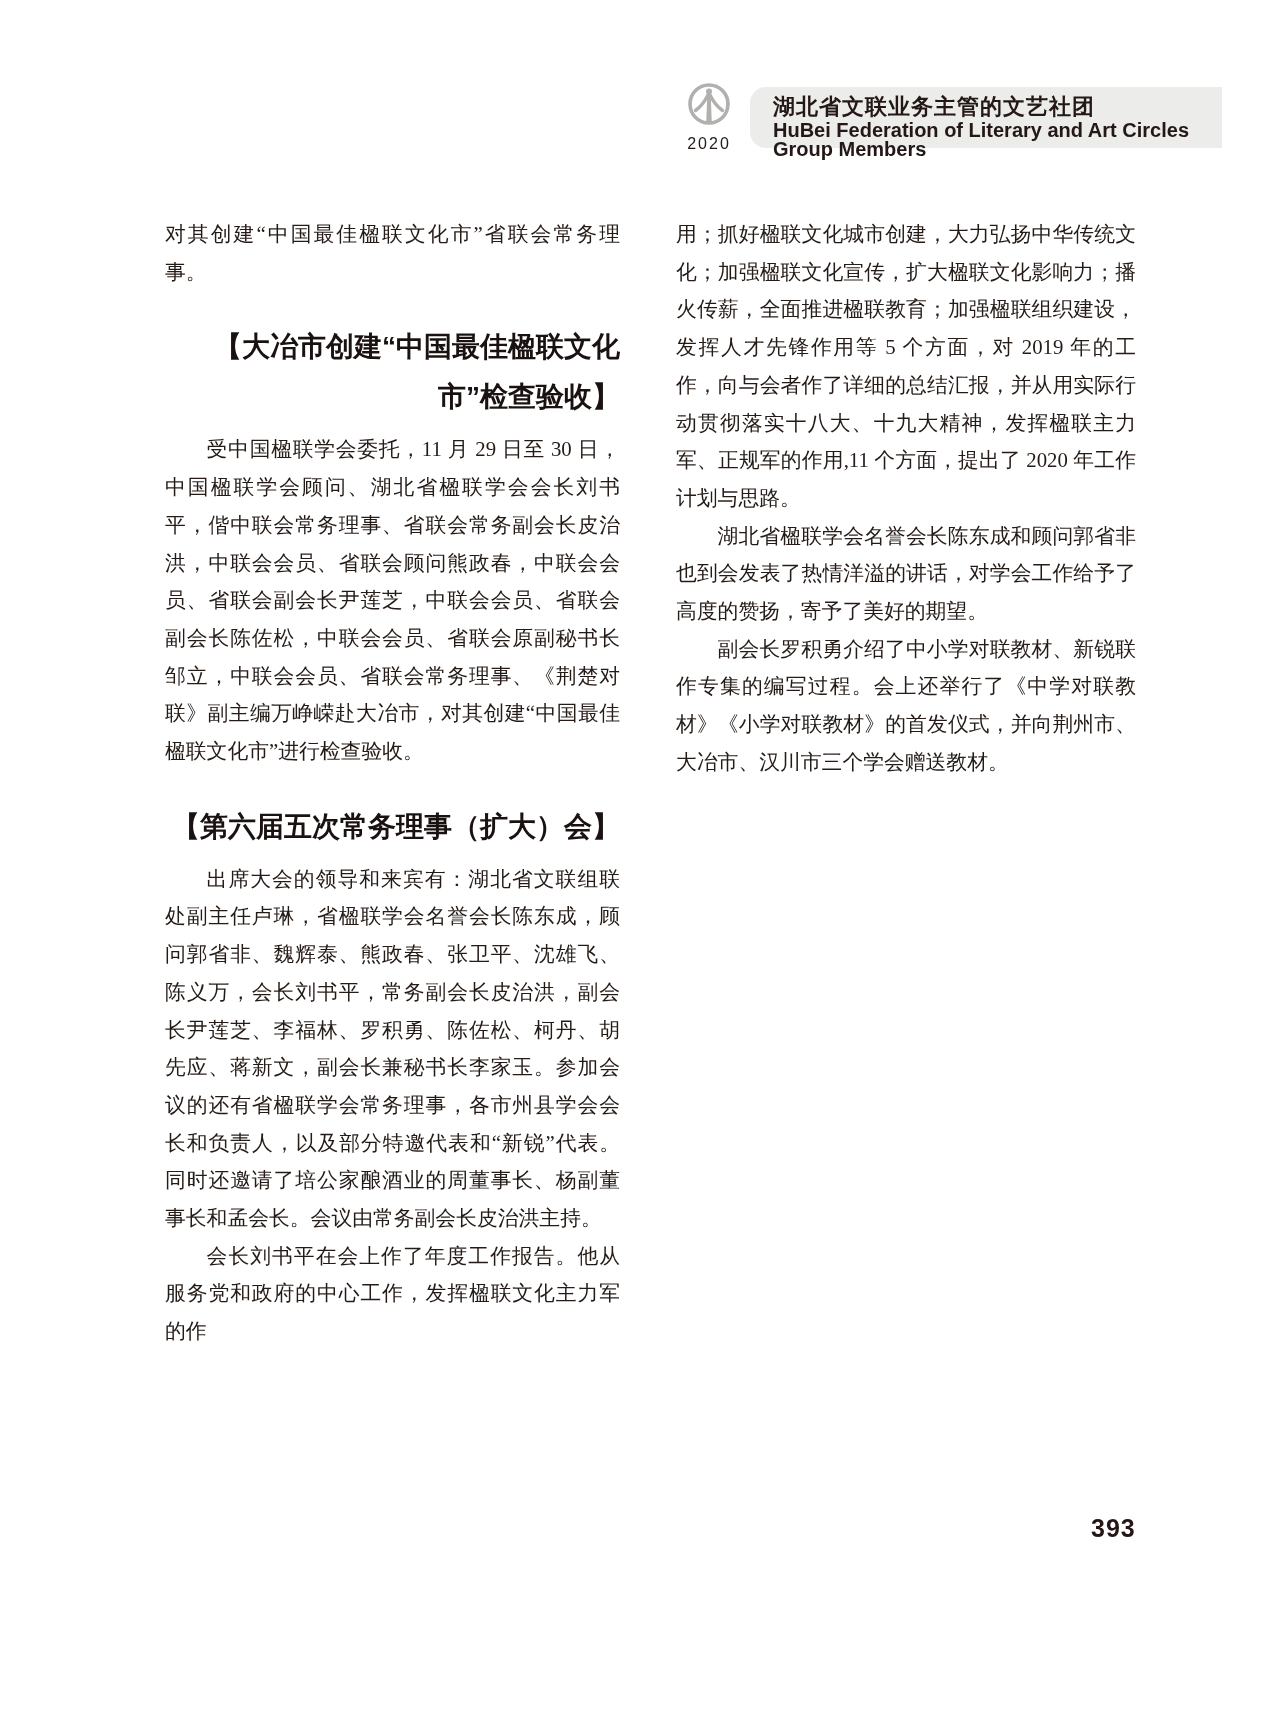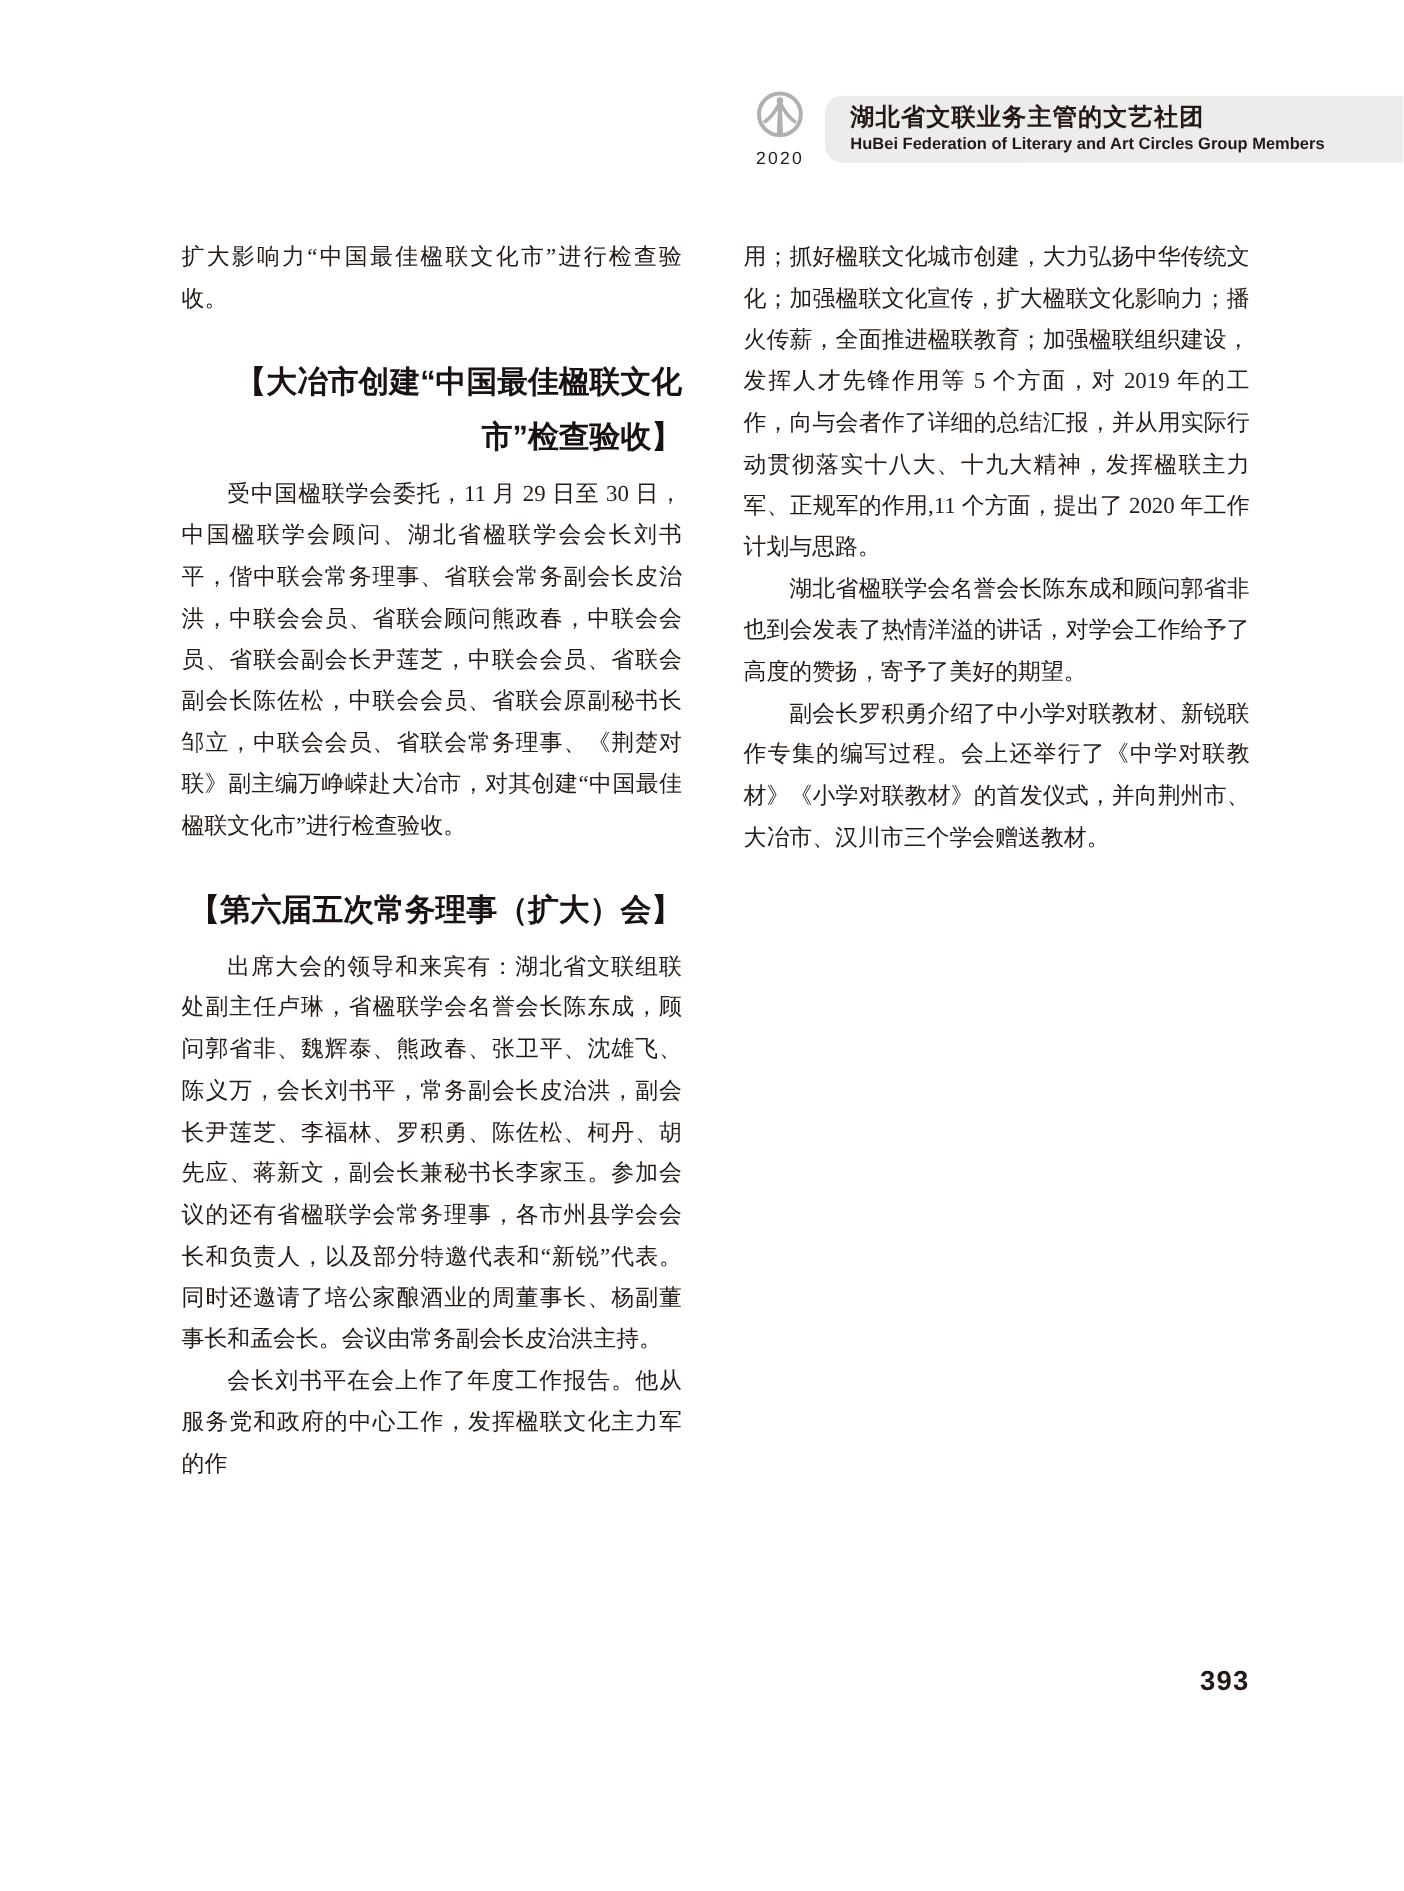--- a/index.html
+++ b/index.html
@@ -26,39 +26,39 @@
     font-weight: normal;
     font-size: 16px;
     letter-spacing: 2px;
     color: #241b16;
     margin-top: 1px;
   }
   .banner {
     position: absolute;
     left: 750px;
     top: 87px;
-    width: 526px;
+    width: 472px;
     height: 61px;
     background: #ececea;
     border-radius: 16px 0 0 16px;
     box-sizing: border-box;
     padding: 7px 0 0 23px;
   }
   .banner-title-cn {
     font-family: "Liberation Sans", "DejaVu Sans", sans-serif;
     font-weight: bold;
     font-size: 22px;
     line-height: 26px;
     letter-spacing: 1px;
     color: #231815;
   }
   .banner-title-en {
     font-family: "Liberation Sans", "DejaVu Sans", sans-serif;
     font-weight: bold;
-    font-size: 15px;
+    font-size: 20px;
     line-height: 19px;
     color: #231815;
     margin-top: 1px;
   }
 
   
   .col {
     position: absolute;
     top: 215px;
     text-align: justify;
@@ -115,21 +115,21 @@
     </span>
     <div class="logo-year">2020</div>
   </div>
 
   <div class="banner">
     <div class="banner-title-cn">湖北省文联业务主管的文艺社团</div>
     <div class="banner-title-en">HuBei Federation of Literary and Art Circles Group Members</div>
   </div>
 
   <div class="col col-left">
-    <p class="para">扩大影响力“中国最佳楹联文化市”进行检查验收。</p>
+    <p class="para">对其创建“中国最佳楹联文化市”省联会常务理事。</p>
     <h2 class="heading">【大冶市创建“中国最佳楹联文化市”检查验收】</h2>
     <p class="para indent">受中国楹联学会委托，11 月 29 日至 30 日，中国楹联学会顾问、湖北省楹联学会会长刘书平，偕中联会常务理事、省联会常务副会长皮治洪，中联会会员、省联会顾问熊政春，中联会会员、省联会副会长尹莲芝，中联会会员、省联会副会长陈佐松，中联会会员、省联会原副秘书长邹立，中联会会员、省联会常务理事、《荆楚对联》副主编万峥嵘赴大冶市，对其创建“中国最佳楹联文化市”进行检查验收。</p>
     <h2 class="heading">【第六届五次常务理事（扩大）会】</h2>
     <p class="para indent">出席大会的领导和来宾有：湖北省文联组联处副主任卢琳，省楹联学会名誉会长陈东成，顾问郭省非、魏辉泰、熊政春、张卫平、沈雄飞、陈义万，会长刘书平，常务副会长皮治洪，副会长尹莲芝、李福林、罗积勇、陈佐松、柯丹、胡先应、蒋新文，副会长兼秘书长李家玉。参加会议的还有省楹联学会常务理事，各市州县学会会长和负责人，以及部分特邀代表和“新锐”代表。同时还邀请了培公家酿酒业的周董事长、杨副董事长和孟会长。会议由常务副会长皮治洪主持。</p>
     <p class="para indent">会长刘书平在会上作了年度工作报告。他从服务党和政府的中心工作，发挥楹联文化主力军的作</p>
   </div>
 
   <div class="col col-right">
     <p class="para">用；抓好楹联文化城市创建，大力弘扬中华传统文化；加强楹联文化宣传，扩大楹联文化影响力；播火传薪，全面推进楹联教育；加强楹联组织建设，发挥人才先锋作用等 5 个方面，对 2019 年的工作，向与会者作了详细的总结汇报，并从用实际行动贯彻落实十八大、十九大精神，发挥楹联主力军、正规军的作用,11 个方面，提出了 2020 年工作计划与思路。</p>
     <p class="para indent">湖北省楹联学会名誉会长陈东成和顾问郭省非也到会发表了热情洋溢的讲话，对学会工作给予了高度的赞扬，寄予了美好的期望。</p>

